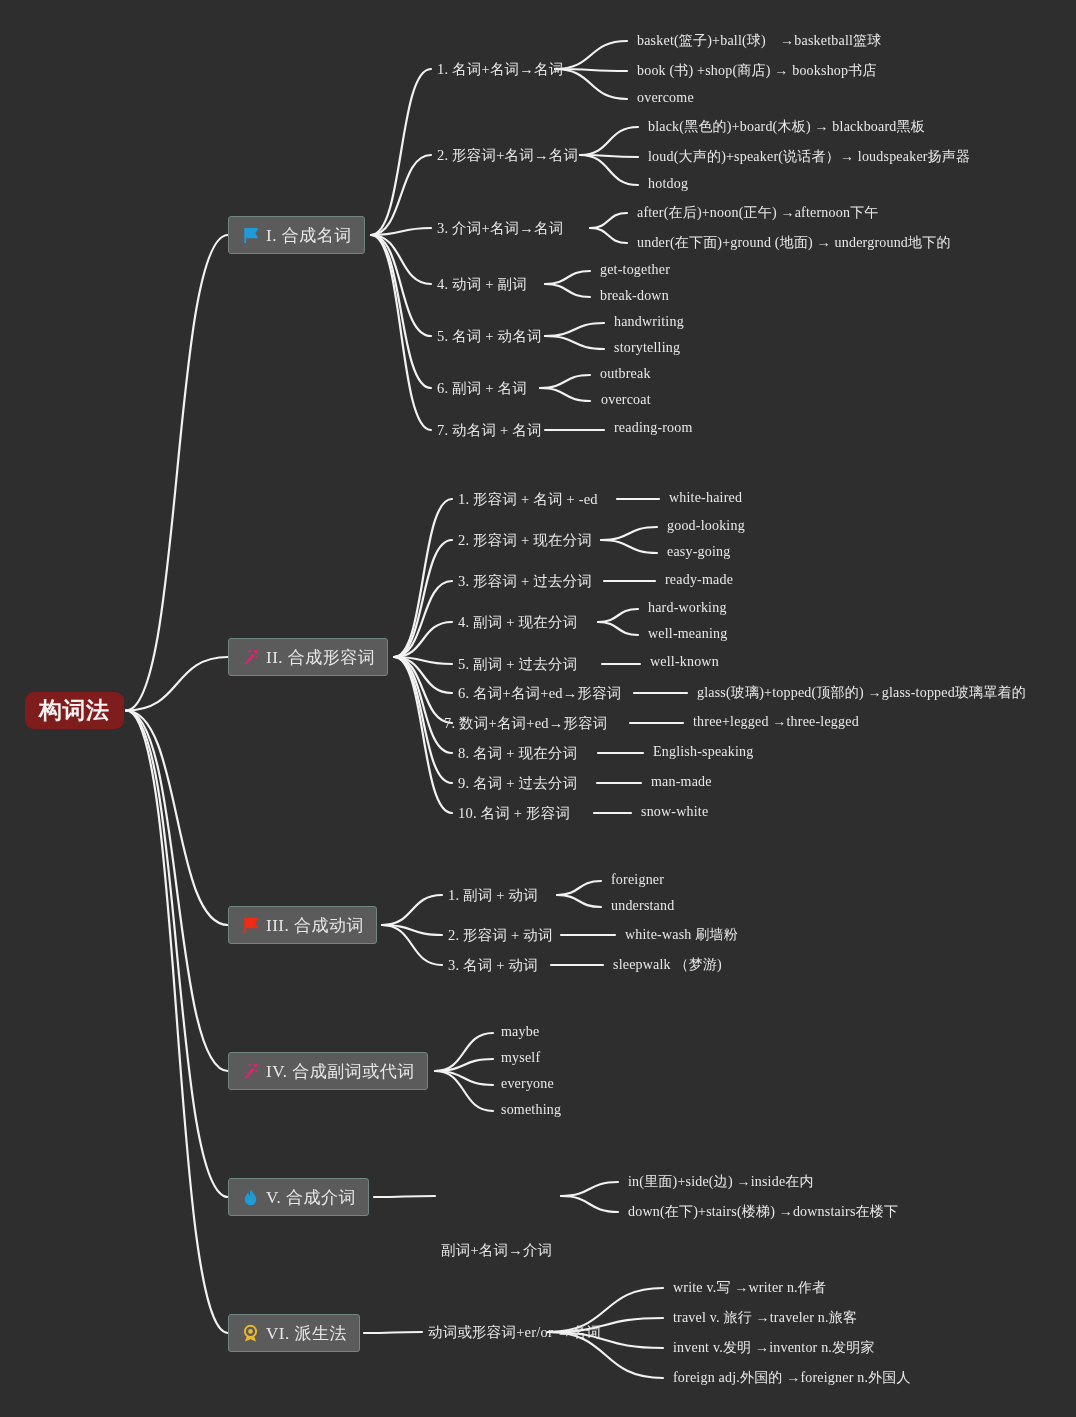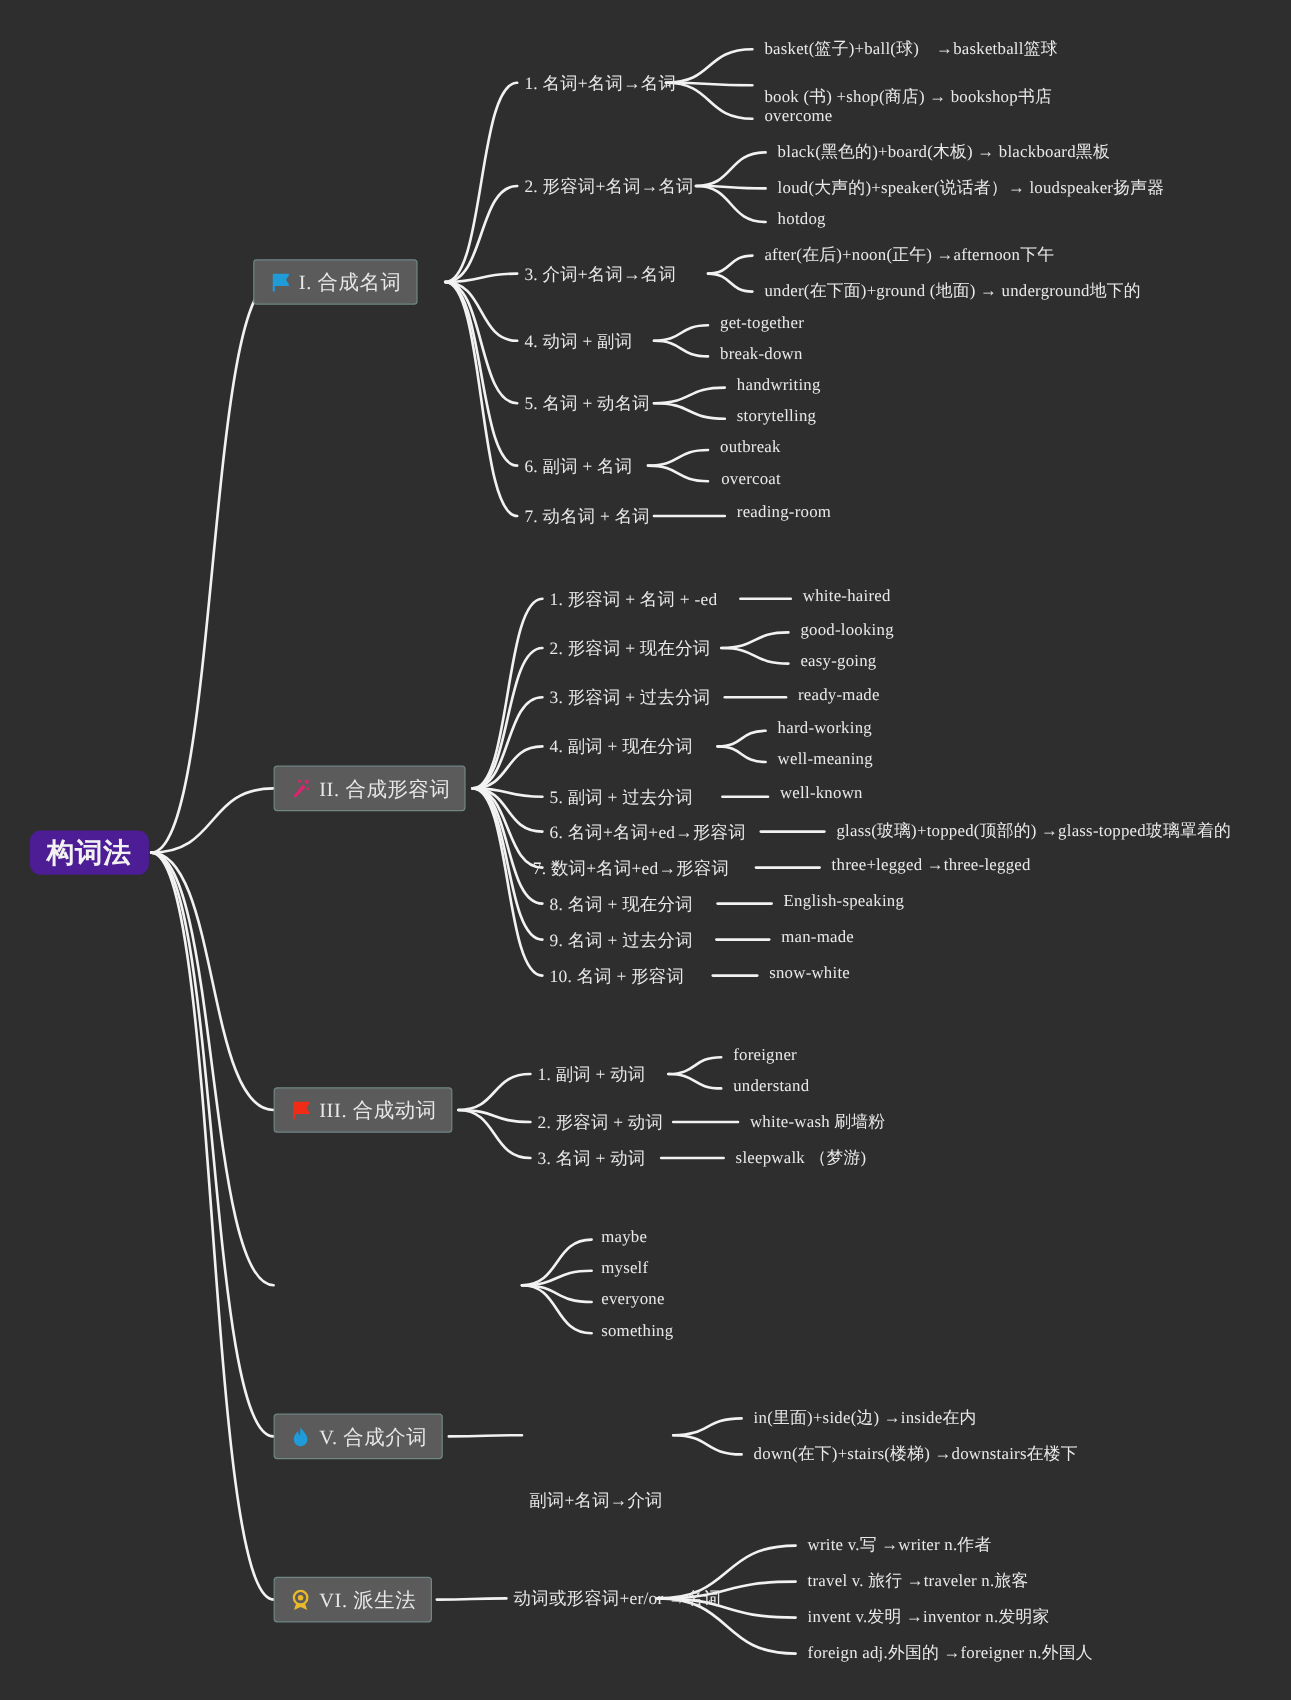--- a/index.html
+++ b/index.html
@@ -23,21 +23,21 @@
     color:#e8e8e8;
     display:flex;
     align-items:center;
     gap:6px;
     padding:5px 12px;
     white-space:nowrap;
     font-size:17px;
     letter-spacing:.5px;
   }
   .node.root{
-    background:#4c1d95;
+    background:#7f1d1d;
     border:none;
     border-radius:9px;
     font-size:23px;
     font-weight:bold;
     padding:7px 14px;
     color:#f2f2f2;
     font-family:Liberation Sans, sans-serif;
   }
   .node .ico{
     display:inline-flex;align-items:center;justify-content:center;
@@ -128,31 +128,31 @@
       <path d="M 126 710.5 C 182.1 710.5, 171.9 1333, 228 1333"></path>
       <path d="M 364 1333 C 395.9 1333, 390.1 1332, 422 1332"></path>
       <path d="M 548 1332 C 611.25 1332, 599.75 1288, 663 1288"></path>
       <path d="M 548 1332 C 611.25 1332, 599.75 1318, 663 1318"></path>
       <path d="M 548 1332 C 611.25 1332, 599.75 1348, 663 1348"></path>
       <path d="M 548 1332 C 611.25 1332, 599.75 1378, 663 1378"></path>
     </svg>
 <div class="node root" style="left: 25px; top: 692px; height: 37px;">
       <span>构词法</span>
     </div>
-    <div class="node" style="left: 211px; top: 216px; height: 38px;">
+    <div class="node" style="left: 228px; top: 216px; height: 38px;">
       <span class="ico">
         <svg width="19" height="19" viewBox="0 0 19 19">
           <path d="M4.2 2.5 L4.2 17 M4.2 3 L16 3 L13.2 7.2 L16 11.4 L4.2 11.4 Z" fill="#1f9bd8" stroke="#1f9bd8" stroke-width="1.8" stroke-linejoin="round"></path>
         </svg>
       </span>
       <span class="ttl">I. 合成名词</span>
     </div>
     <div class="lbl mid" style="left: 437px; top: 60px; text-align: right;">1. 名词+名词→名词</div>
     <div class="lbl leaf" style="left: 637px; top: 32px;">basket(篮子)+ball(球)　→basketball篮球</div>
-    <div class="lbl leaf" style="left: 637px; top: 72px;">book (书) +shop(商店) →  bookshop书店</div>
+    <div class="lbl leaf" style="left: 637px; top: 62px;">book (书) +shop(商店) →  bookshop书店</div>
     <div class="lbl leaf" style="left: 637px; top: 90px;">overcome</div>
     <div class="lbl mid" style="left: 437px; top: 146px;">2. 形容词+名词→名词</div>
     <div class="lbl leaf" style="left: 648px; top: 118px;">black(黑色的)+board(木板) →  blackboard黑板</div>
     <div class="lbl leaf" style="left: 648px; top: 148px;">loud(大声的)+speaker(说话者）→  loudspeaker扬声器</div>
     <div class="lbl leaf" style="left: 648px; top: 176px;">hotdog</div>
     <div class="lbl mid" style="left: 437px; top: 219px;">3. 介词+名词→名词</div>
     <div class="lbl leaf" style="left: 637px; top: 204px;">after(在后)+noon(正午) →afternoon下午</div>
     <div class="lbl leaf" style="left: 637px; top: 234px;">under(在下面)+ground (地面) →  underground地下的</div>
     <div class="lbl mid" style="left: 437px; top: 275px;">4. 动词 + 副词</div>
     <div class="lbl leaf" style="left: 600px; top: 262px;">get-together</div>
@@ -206,20 +206,31 @@
       </span>
       <span class="ttl">III. 合成动词</span>
     </div>
     <div class="lbl mid" style="left: 448px; top: 886px;">1. 副词 + 动词</div>
     <div class="lbl leaf" style="left: 611px; top: 872px;">foreigner</div>
     <div class="lbl leaf" style="left: 611px; top: 898px;">understand</div>
     <div class="lbl mid" style="left: 448px; top: 926px;">2. 形容词 + 动词</div>
     <div class="lbl leaf" style="left: 625px; top: 926px;">white-wash 刷墙粉</div>
     <div class="lbl mid" style="left: 448px; top: 956px;">3. 名词 + 动词</div>
     <div class="lbl leaf" style="left: 613px; top: 956px;">sleepwalk （梦游)</div>
+    <div class="node" style="left: 228px; top: 1052px; height: 38px;">
+      <span class="ico">
+        <svg width="19" height="19" viewBox="0 0 19 19">
+          <path d="M3.5 15.5 L11.5 5.5 L13.5 8 L5.5 16.5 Z" fill="#e0236e"></path>
+          <circle cx="14.6" cy="3.4" r="1.7" fill="#e0236e"></circle>
+          <circle cx="8.6" cy="3.0" r="1.2" fill="#e0236e"></circle>
+          <circle cx="15.4" cy="9.2" r="1.1" fill="#e0236e"></circle>
+        </svg>
+      </span>
+      <span class="ttl">IV. 合成副词或代词</span>
+    </div>
     <div class="lbl leaf" style="left: 501px; top: 1024px;">maybe</div>
     <div class="lbl leaf" style="left: 501px; top: 1050px;">myself</div>
     <div class="lbl leaf" style="left: 501px; top: 1076px;">everyone</div>
     <div class="lbl leaf" style="left: 501px; top: 1102px;">something</div>
     <div class="node" style="left: 228px; top: 1178px; height: 38px;">
       <span class="ico">
         <svg width="19" height="19" viewBox="0 0 19 19">
           <path d="M9.5 1.5 C 12.8 6 15.2 8 15.2 11.6 A5.7 5.7 0 0 1 3.8 11.6 C 3.8 8.6 5.6 6.6 7.3 4.6 C 7.6 6.6 8.2 7.6 9.2 8.3 C 9.0 5.6 9.1 3.4 9.5 1.5 Z" fill="#1f9bd8"></path>
         </svg>
       </span>

